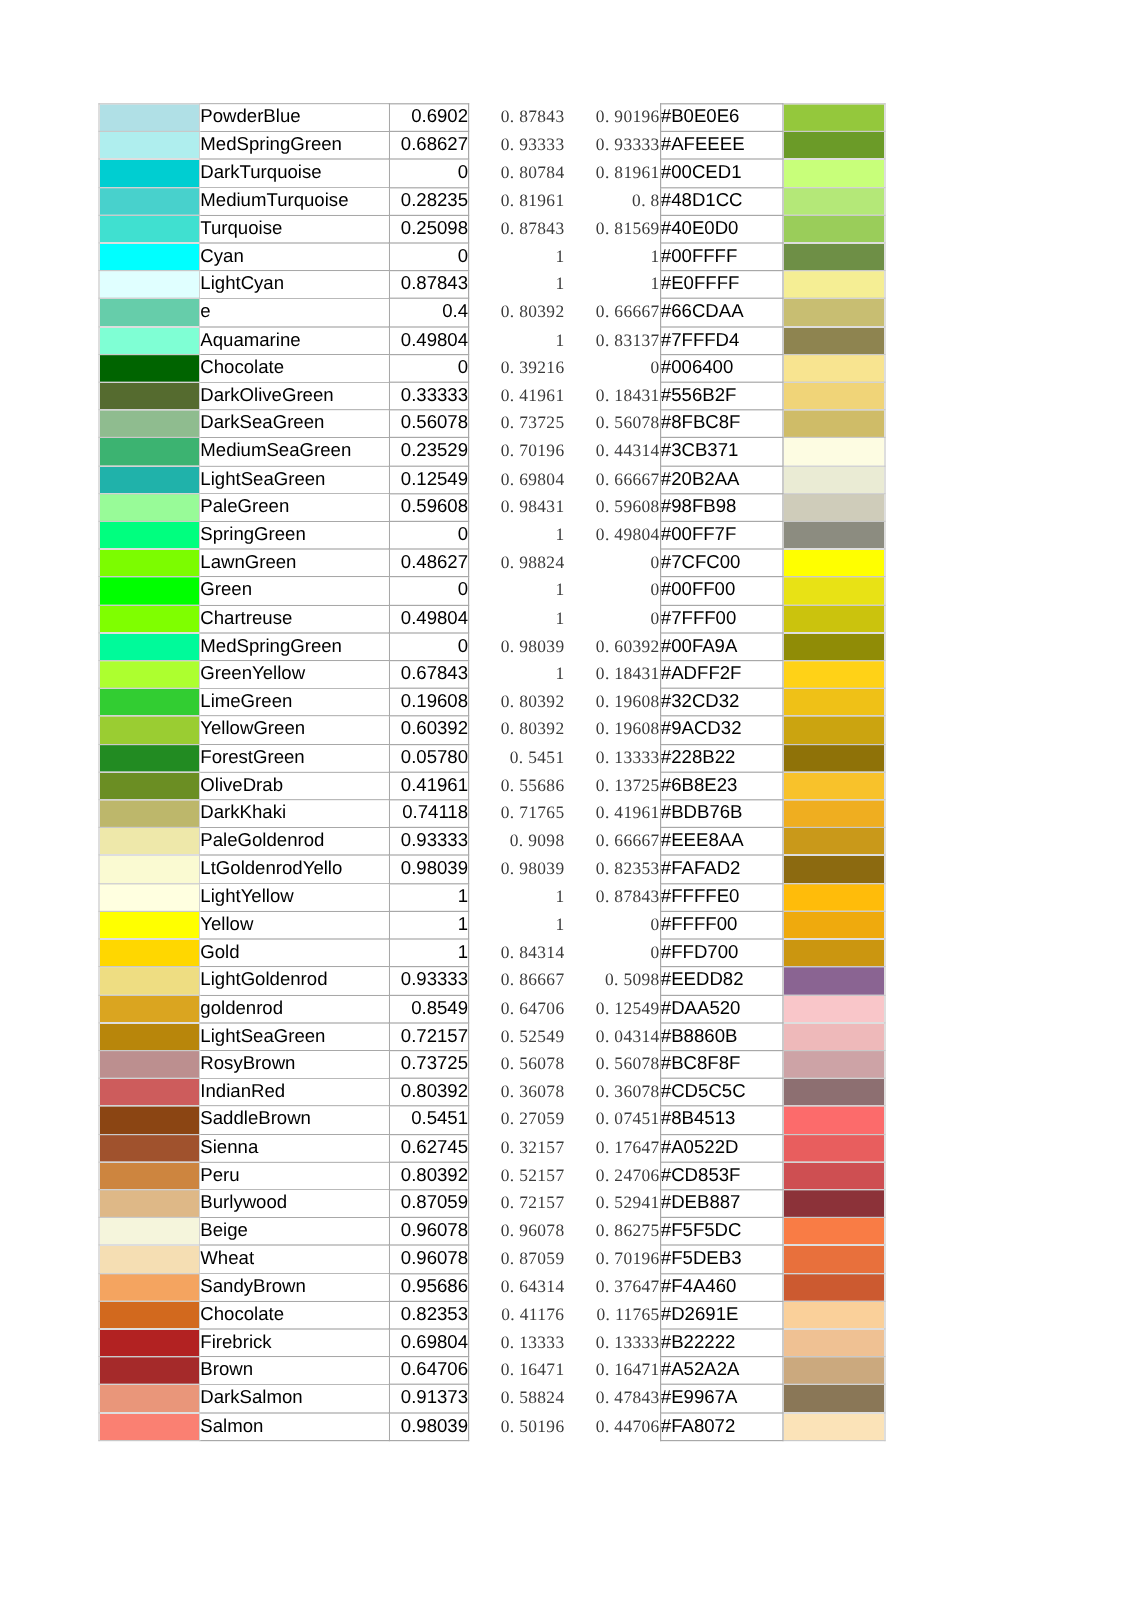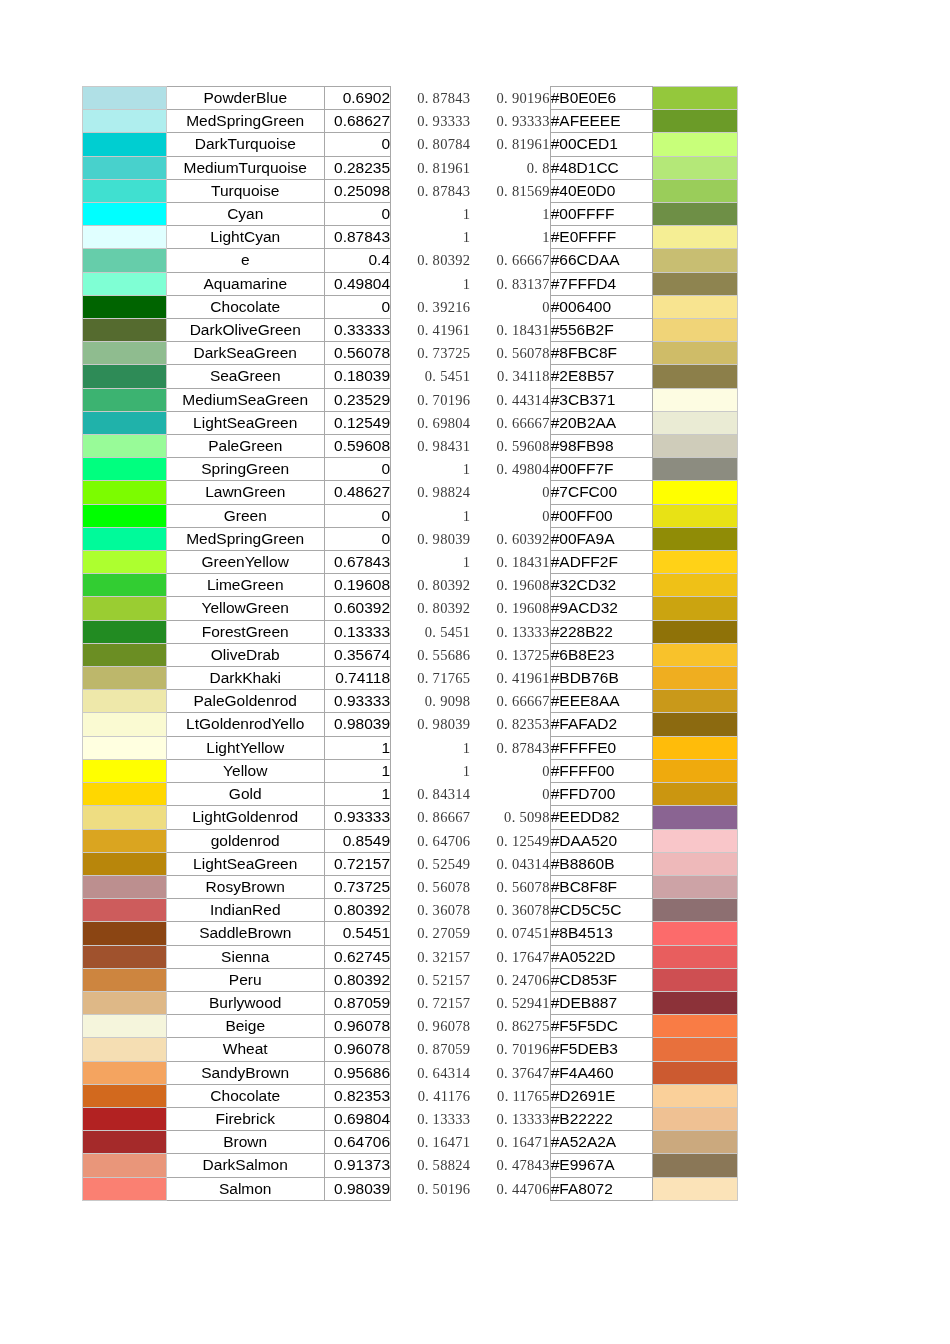--- a/index.html
+++ b/index.html
@@ -54,21 +54,21 @@
     border-right: 1px solid #c9c9c9;
   }
   td.sw-right {
     border: 1px solid #c9c9c9;
   }
   td.name {
     border: 1px solid #a8a8a8;
     font-size: 15.5px;
     color: #000000;
     padding-left: 4px;
-    text-align: center;
+    text-align: left;
     background: #ffffff;
     position: relative;
   }
   td.name .overlay {
     position: absolute;
     left: 4px;
     top: 0;
     line-height: 22.2px;
     white-space: nowrap;
   }
@@ -216,29 +216,20 @@
         <tr>
           <td class="sw" style="background: rgb(143, 188, 143);"></td>
           <td class="name">DarkSeaGreen</td>
           <td class="rnum">0.56078</td>
           <td class="gnum">0. 73725</td>
           <td class="bnum">0. 56078</td>
           <td class="hex">#8FBC8F</td>
           <td class="sw-right" style="background: rgb(207, 188, 104);"></td>
         </tr>
         <tr>
-          <td class="sw" style="background: rgb(46, 139, 87);"></td>
-          <td class="name">SeaGreen</td>
-          <td class="rnum">0.18039</td>
-          <td class="gnum">0. 5451</td>
-          <td class="bnum">0. 34118</td>
-          <td class="hex">#2E8B57</td>
-          <td class="sw-right" style="background: rgb(140, 127, 74);"></td>
-        </tr>
-        <tr>
           <td class="sw" style="background: rgb(60, 179, 113);"></td>
           <td class="name">MediumSeaGreen</td>
           <td class="rnum">0.23529</td>
           <td class="gnum">0. 70196</td>
           <td class="bnum">0. 44314</td>
           <td class="hex">#3CB371</td>
           <td class="sw-right" style="background: rgb(253, 252, 226);"></td>
         </tr>
         <tr>
           <td class="sw" style="background: rgb(32, 178, 170);"></td>
@@ -279,20 +270,29 @@
         <tr>
           <td class="sw" style="background: rgb(0, 255, 0);"></td>
           <td class="name">Green</td>
           <td class="rnum">0</td>
           <td class="gnum">1</td>
           <td class="bnum">0</td>
           <td class="hex">#00FF00</td>
           <td class="sw-right" style="background: rgb(232, 226, 21);"></td>
         </tr>
         <tr>
+          <td class="sw" style="background: rgb(127, 255, 0);"></td>
+          <td class="name">Chartreuse</td>
+          <td class="rnum">0.49804</td>
+          <td class="gnum">1</td>
+          <td class="bnum">0</td>
+          <td class="hex">#7FFF00</td>
+          <td class="sw-right" style="background: rgb(203, 195, 13);"></td>
+        </tr>
+        <tr>
           <td class="sw" style="background: rgb(0, 250, 154);"></td>
           <td class="name">MedSpringGreen</td>
           <td class="rnum">0</td>
           <td class="gnum">0. 98039</td>
           <td class="bnum">0. 60392</td>
           <td class="hex">#00FA9A</td>
           <td class="sw-right" style="background: rgb(144, 140, 6);"></td>
         </tr>
         <tr>
           <td class="sw" style="background: rgb(173, 255, 47);"></td>
@@ -317,30 +317,30 @@
           <td class="name">YellowGreen</td>
           <td class="rnum">0.60392</td>
           <td class="gnum">0. 80392</td>
           <td class="bnum">0. 19608</td>
           <td class="hex">#9ACD32</td>
           <td class="sw-right" style="background: rgb(203, 164, 16);"></td>
         </tr>
         <tr>
           <td class="sw" style="background: rgb(34, 139, 34);"></td>
           <td class="name">ForestGreen</td>
-          <td class="rnum">0.13333</td>
+          <td class="rnum">0.05780</td>
           <td class="gnum">0. 5451</td>
           <td class="bnum">0. 13333</td>
           <td class="hex">#228B22</td>
           <td class="sw-right" style="background: rgb(143, 114, 8);"></td>
         </tr>
         <tr>
           <td class="sw" style="background: rgb(107, 142, 35);"></td>
           <td class="name">OliveDrab</td>
-          <td class="rnum">0.35674</td>
+          <td class="rnum">0.41961</td>
           <td class="gnum">0. 55686</td>
           <td class="bnum">0. 13725</td>
           <td class="hex">#6B8E23</td>
           <td class="sw-right" style="background: rgb(248, 194, 43);"></td>
         </tr>
         <tr>
           <td class="sw" style="background: rgb(189, 183, 107);"></td>
           <td class="name">DarkKhaki</td>
           <td class="rnum">0.74118</td>
           <td class="gnum">0. 71765</td>

